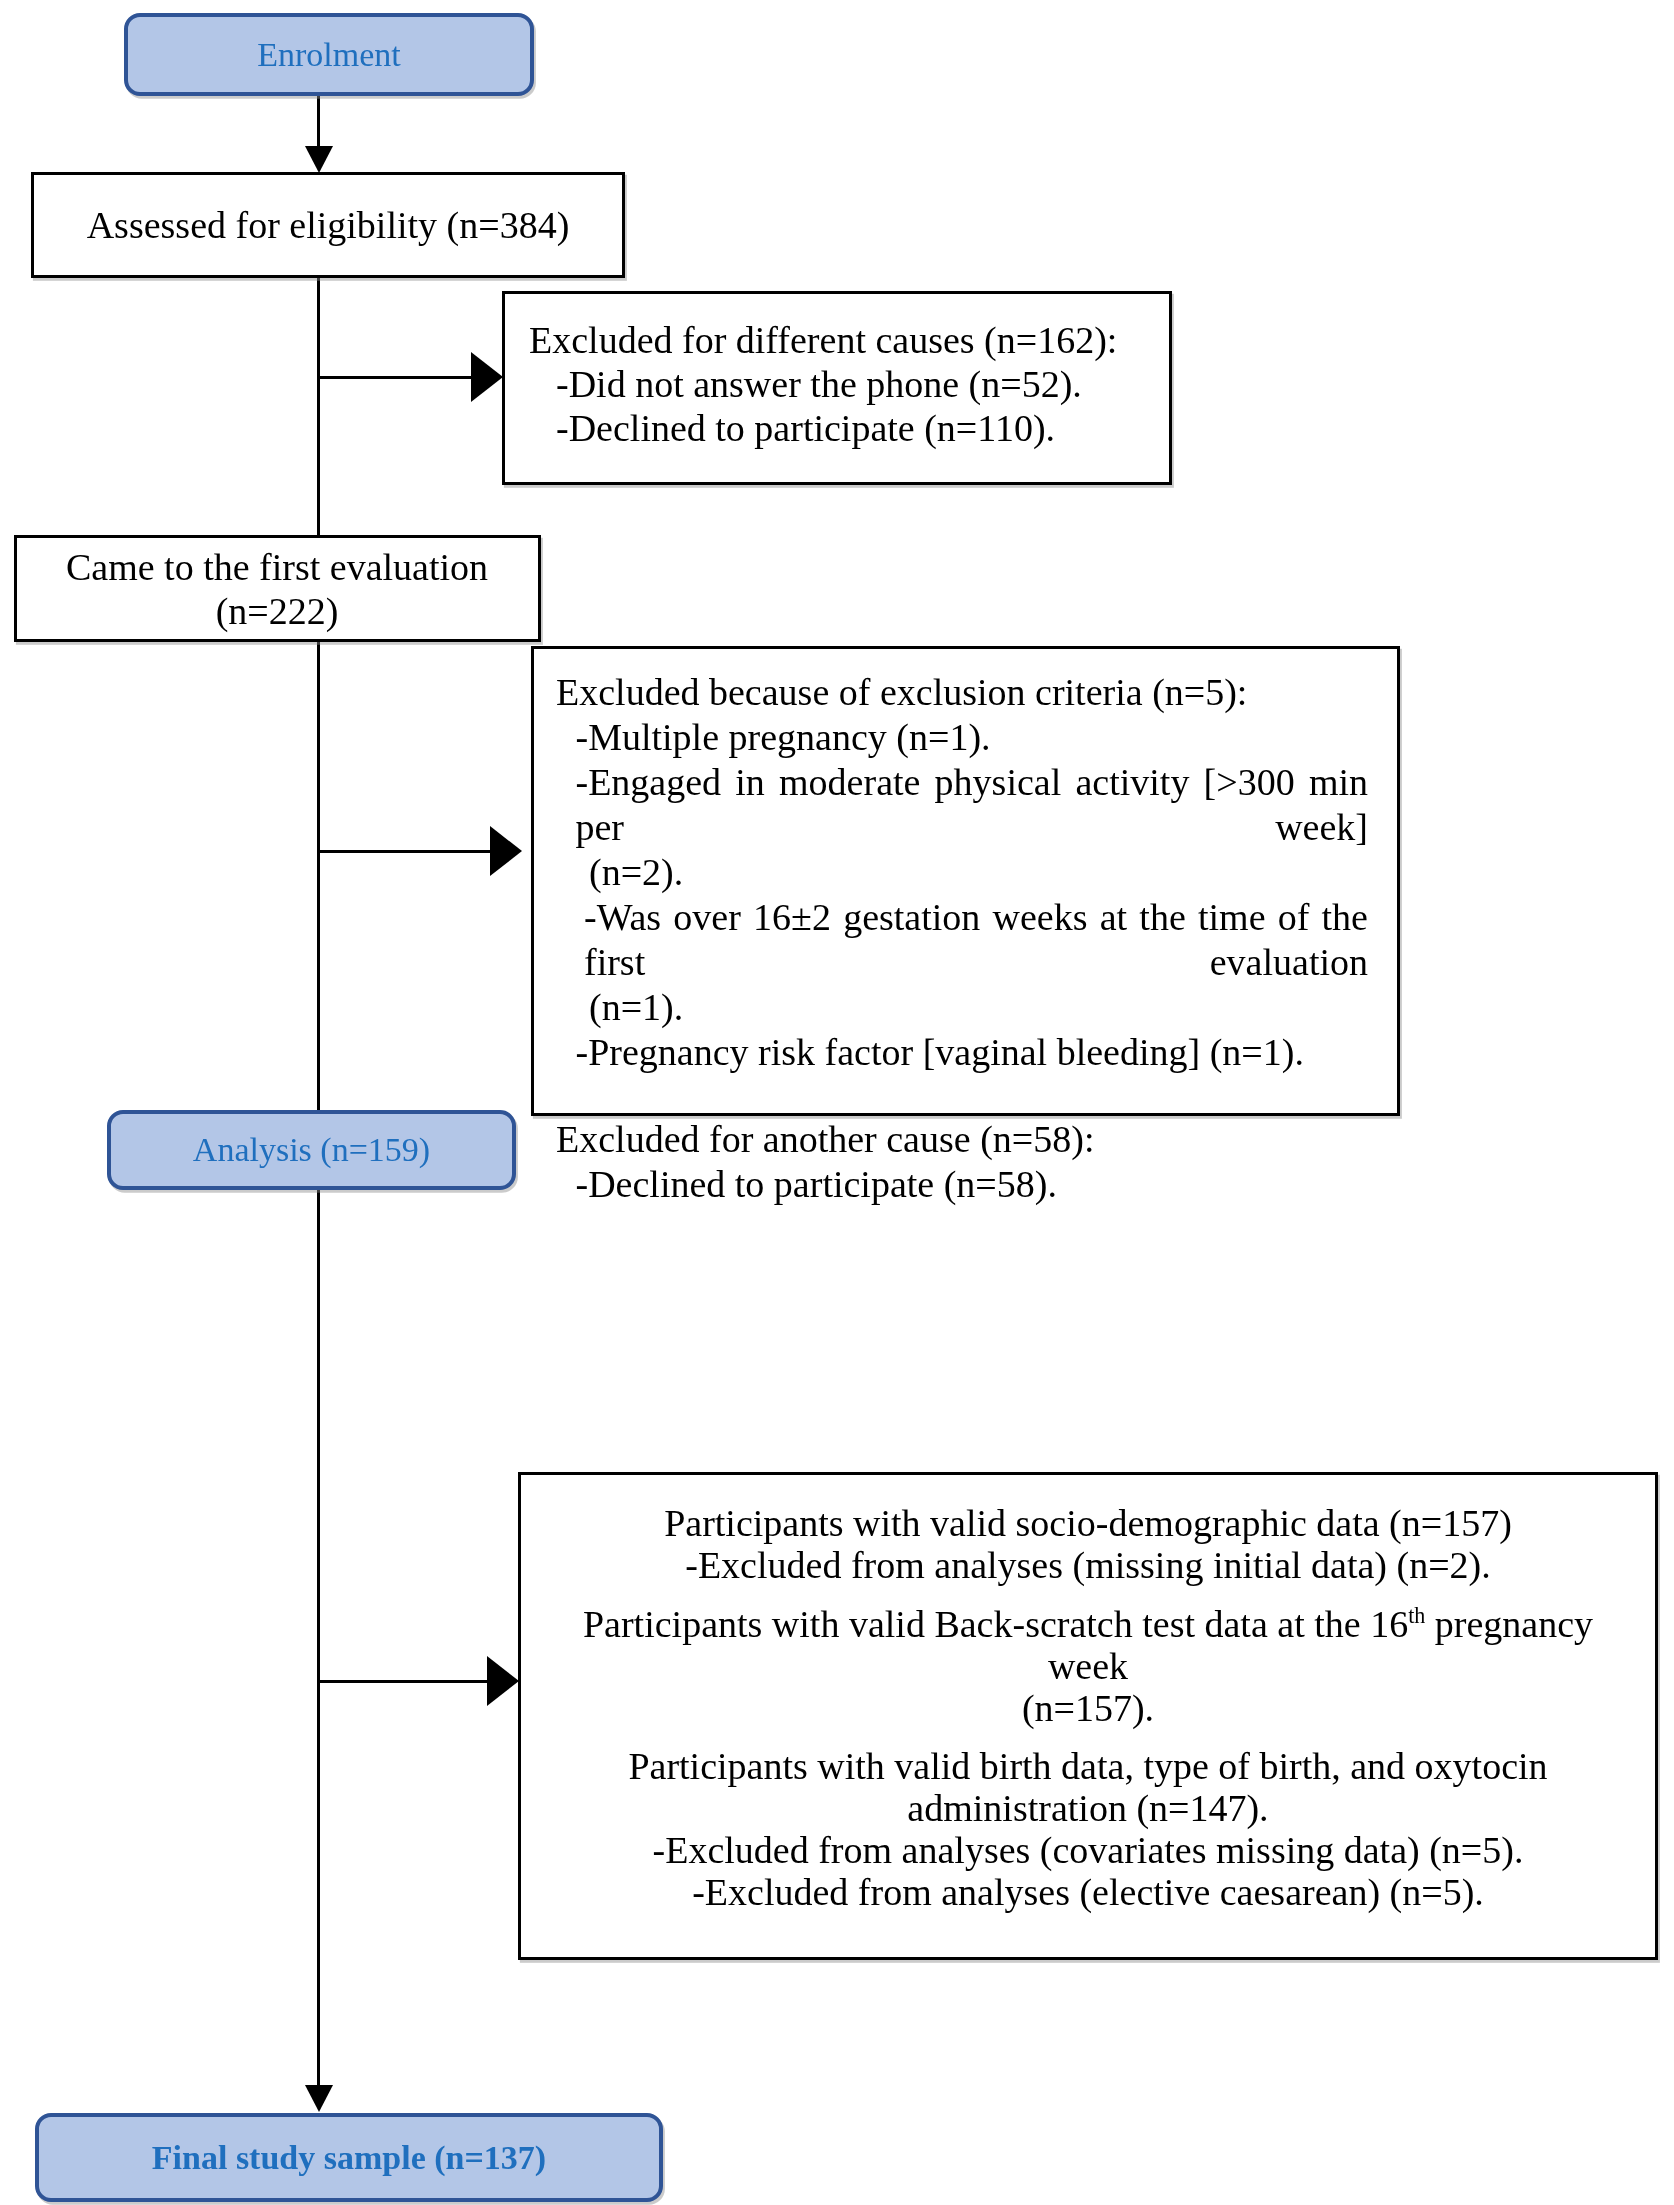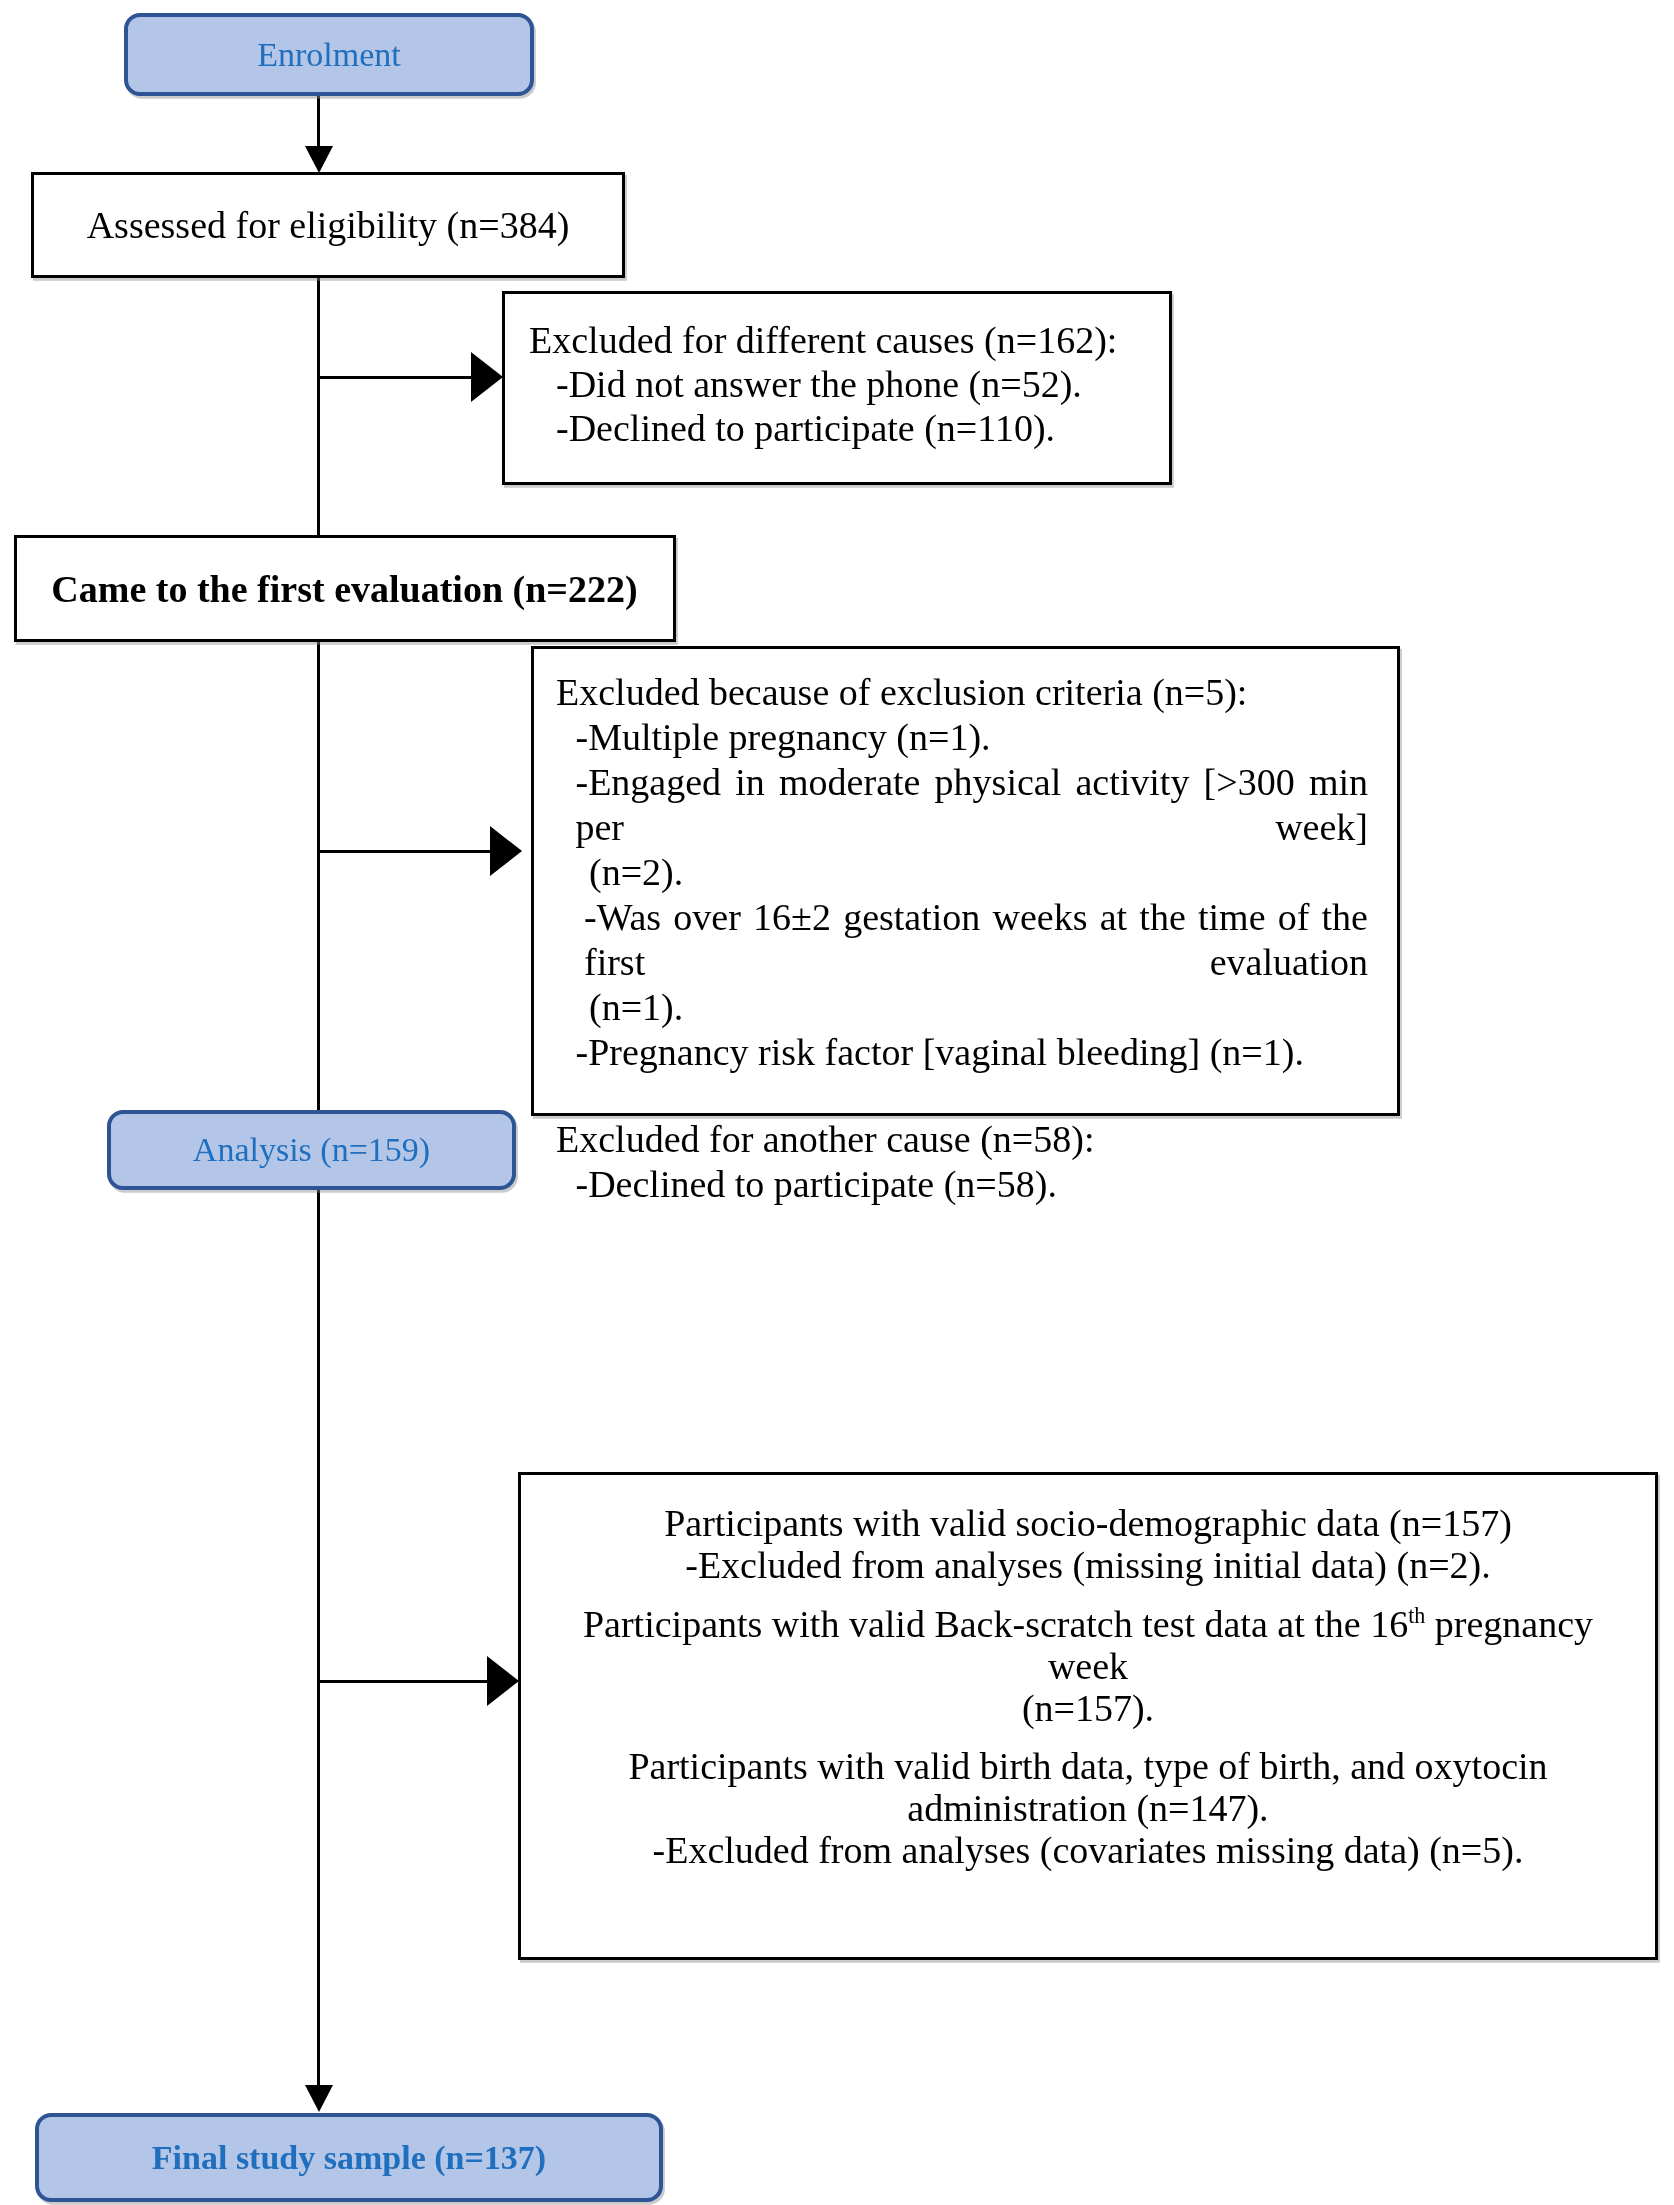--- a/index.html
+++ b/index.html
@@ -104,21 +104,21 @@
   </div>
 
   <div class="box excl1" style="left:502px;top:291px;width:670px;height:194px;">
     <div class="lines">
         <div class="title">Excluded for different causes (n=162):</div>
         <div class="item">-Did not answer the phone (n=52).</div>
         <div class="item">-Declined to participate (n=110).</div>
       </div>
   </div>
 
-  <div class="box center-box" style="left:13.5px;top:535px;width:662px;height:107px;font-weight:bold;">
+  <div class="box center-box" style="left:13.5px;top:535px;width:527px;height:107px;">
     <span>Came to the first evaluation (n=222)</span>
   </div>
 
   <div class="box excl2" style="left:531px;top:646px;width:869px;height:470px;">
     <div class="lines">
         <div class="title">Excluded because of exclusion criteria (n=5):</div>
         <div class="item">-Multiple pregnancy (n=1).</div>
         <div class="item jfull">-Engaged in moderate physical activity [&gt;300 min per week]</div>
         <div class="cont">(n=2).</div>
         <div class="item jfull indent2">-Was over 16±2 gestation weeks at the time of the first evaluation</div>
@@ -138,20 +138,21 @@
     <div class="lines">
         <div>Participants with valid socio-demographic data (n=157)</div>
         <div>-Excluded from analyses (missing initial data) (n=2).</div>
         <div class="gap">&nbsp;</div>
         <div><span>Participants with valid Back-scratch test data at the 16</span><sup>th</sup><span> pregnancy week</span></div>
         <div>(n=157).</div>
         <div class="gap">&nbsp;</div>
         <div>Participants with valid birth data, type of birth, and oxytocin</div>
         <div>administration (n=147).</div>
         <div>-Excluded from analyses (covariates missing data) (n=5).</div>
+        <div>-Excluded from analyses (elective caesarean) (n=5).</div>
       </div>
   </div>
 
   <div class="round bold" style="left:35px;top:2113px;width:628px;height:89px;">
     <span>Final study sample (n=137)</span>
   </div>
 
 </div>
 
 

